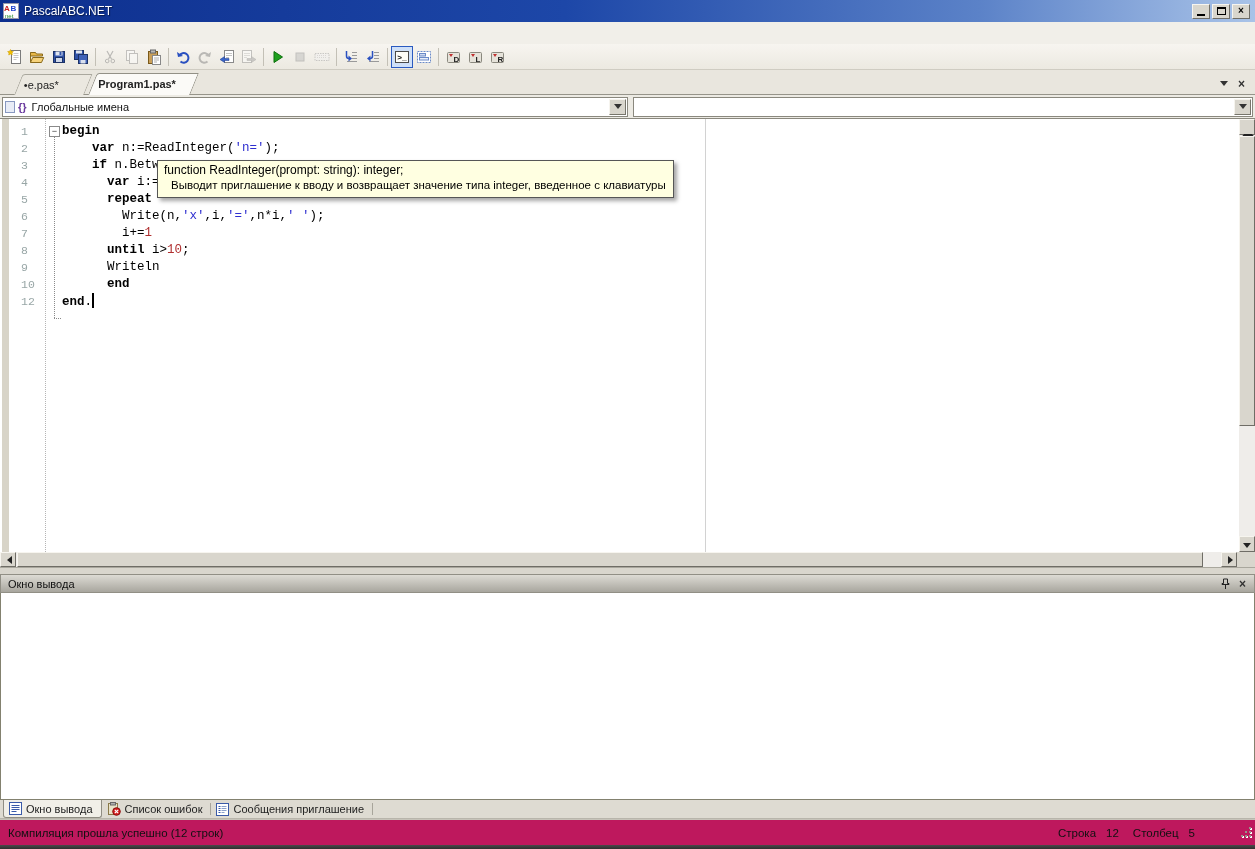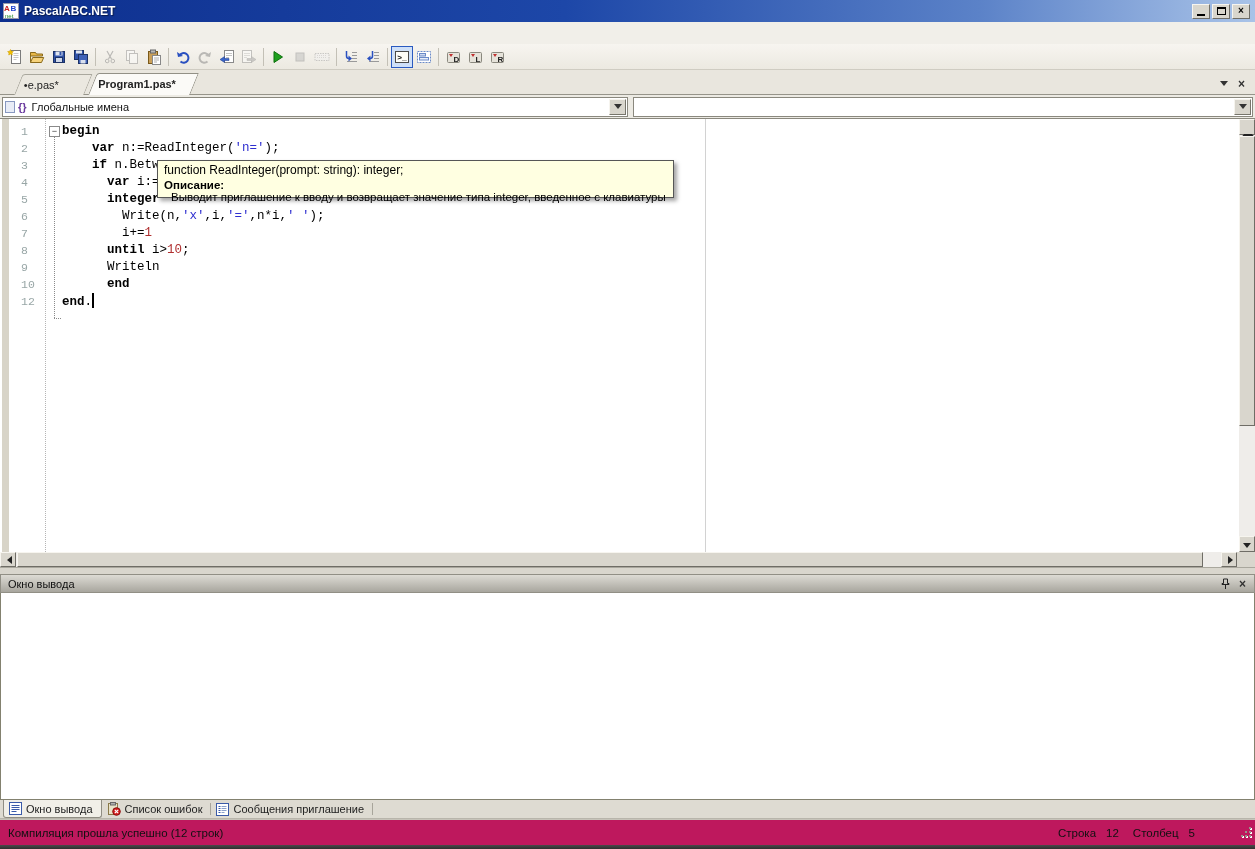--- a/index.html
+++ b/index.html
@@ -1,20 +1,20 @@
 <!DOCTYPE html>
 <html style="--c-kw: #000000; --c-pl: #000000; --c-str: #2f2fd0; --c-num: #b03030; --c-ln: #98a6a6;"><head>
 <meta charset="utf-8">
 <style>
   *{margin:0;padding:0;box-sizing:border-box}
   html,body{background:#555}
   #app{position:relative;width:1255px;height:849px;background:#f1efe9;font-family:"Liberation Sans",sans-serif;overflow:hidden;outline:1px solid #33425e}
   
   #titlebar{position:absolute;top:0;left:0;width:100%;height:22px;background:linear-gradient(to right,#0d2f8e 0%,#1d47a8 45%,#5b82c8 78%,#a9c3e8 100%);display:flex;align-items:center;padding:0 3px}
-  #titlebar .ttl{color:#fff;font-weight:bold;font-size:12px;margin-left:5px;text-shadow:1px 1px 1px rgba(0,0,0,.5)}
+  #titlebar .ttl{color:#fff;font-weight:normal;font-size:12px;margin-left:5px;text-shadow:1px 1px 1px rgba(0,0,0,.5)}
   #winbtns{margin-left:auto;display:flex;gap:2px;padding-right:2px}
   .wbtn{width:18px;height:15px;background:#d9d6cd;border:1px solid;border-color:#f7f5ef #6f6d66 #6f6d66 #f7f5ef;display:flex;align-items:center;justify-content:center;font-size:10px;font-weight:bold;color:#000;line-height:1}
   .glyph-min{width:8px;height:2px;background:#000;margin-top:8px}
   .glyph-max{width:9px;height:8px;border:1px solid #000;border-top:2px solid #000}
   
   #menubar{position:absolute;top:22px;left:0;width:100%;height:22px;background:#f1efe9;display:flex;align-items:center;padding-left:6px;border-bottom:1px solid #e2dfd7}
   .mitem{font-size:11.5px;color:#1a1a1a;padding:3px 10px;cursor:default}
   
   #toolbar{position:absolute;top:44px;left:0;width:100%;height:26px;background:linear-gradient(#f7f5f0,#ecE9e1);display:flex;align-items:center;padding-left:4px;border-bottom:1px solid #cfccc2}
   .tb{width:22px;height:22px;display:flex;align-items:center;justify-content:center;border:1px solid transparent}
@@ -328,21 +328,21 @@
           <div class="code-row">
             <span class="ln">3</span>
             <span class="ct"><span class="tok-pl">    </span><span class="tok-kw">if</span><span class="tok-pl"> n.Betw</span></span>
           </div>
           <div class="code-row">
             <span class="ln">4</span>
             <span class="ct"><span class="tok-pl">      </span><span class="tok-kw">var</span><span class="tok-pl"> i:=</span></span>
           </div>
           <div class="code-row">
             <span class="ln">5</span>
-            <span class="ct"><span class="tok-pl">      </span><span class="tok-kw">integer</span></span>
+            <span class="ct"><span class="tok-pl">      </span><span class="tok-kw">repeat</span></span>
           </div>
           <div class="code-row">
             <span class="ln">6</span>
             <span class="ct"><span class="tok-pl">        Write(n,</span><span class="tok-str">'x'</span><span class="tok-pl">,i,</span><span class="tok-str">'='</span><span class="tok-pl">,n*i,</span><span class="tok-str">' '</span><span class="tok-pl">);</span></span>
           </div>
           <div class="code-row">
             <span class="ln">7</span>
             <span class="ct"><span class="tok-pl">        i+=</span><span class="tok-num">1</span></span>
           </div>
           <div class="code-row">
@@ -360,21 +360,20 @@
           <div class="code-row">
             <span class="ln">12</span>
             <span class="ct"><span class="tok-kw">end</span><span class="tok-pl">.</span><span class="caret"></span></span>
           </div>
         </div>
       <div id="foldbox">−</div>
       <div id="foldline"></div>
       <div id="foldelbow"></div>
       <div id="tooltip">
         <div class="sig">function ReadInteger(prompt: string): integer;</div>
-        <div class="dlabel">Описание:</div>
         <div class="dtext">Выводит приглашение к вводу и возвращает значение типа integer, введенное с клавиатуры</div>
       </div>
     </div>
     <div id="vscroll">
       <div class="sbtn up">
           <span class="arr up"></span>
         </div>
       <div class="sthumb"></div>
       <div class="sbtn dn">
           <span class="arr down"></span>

